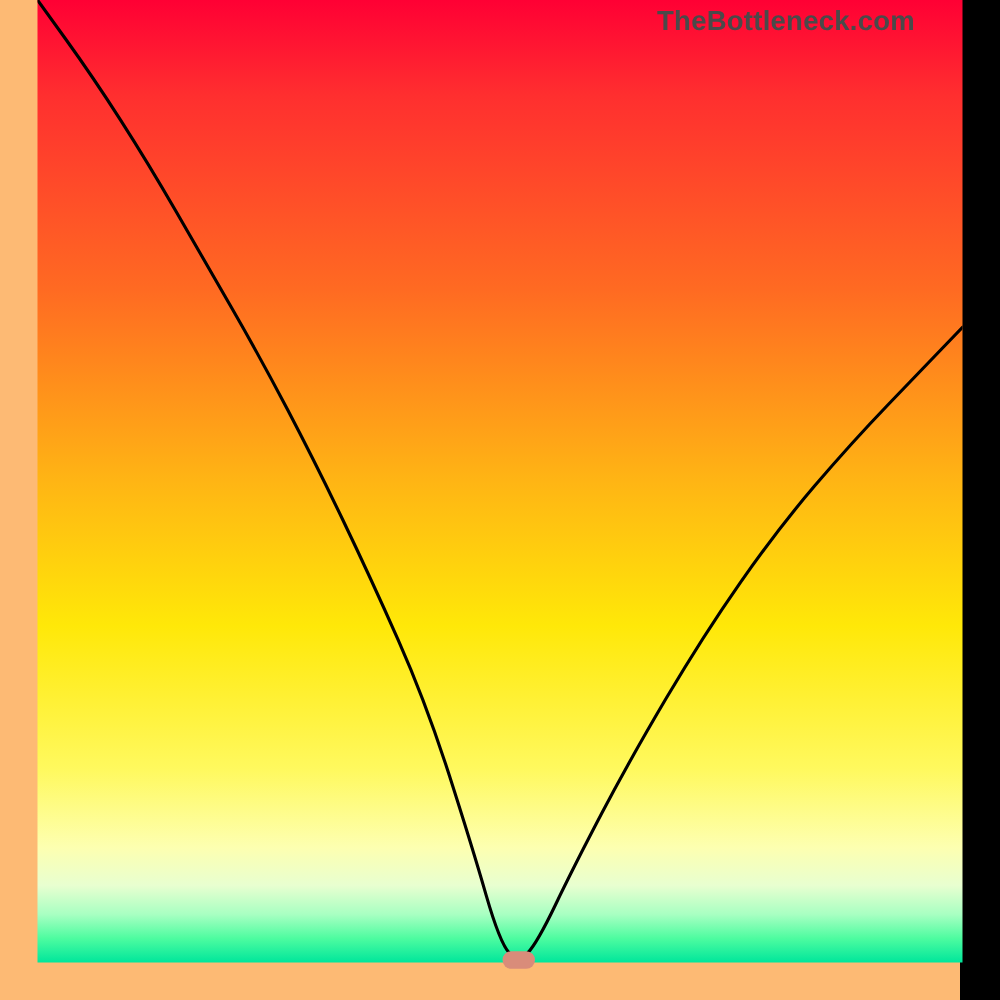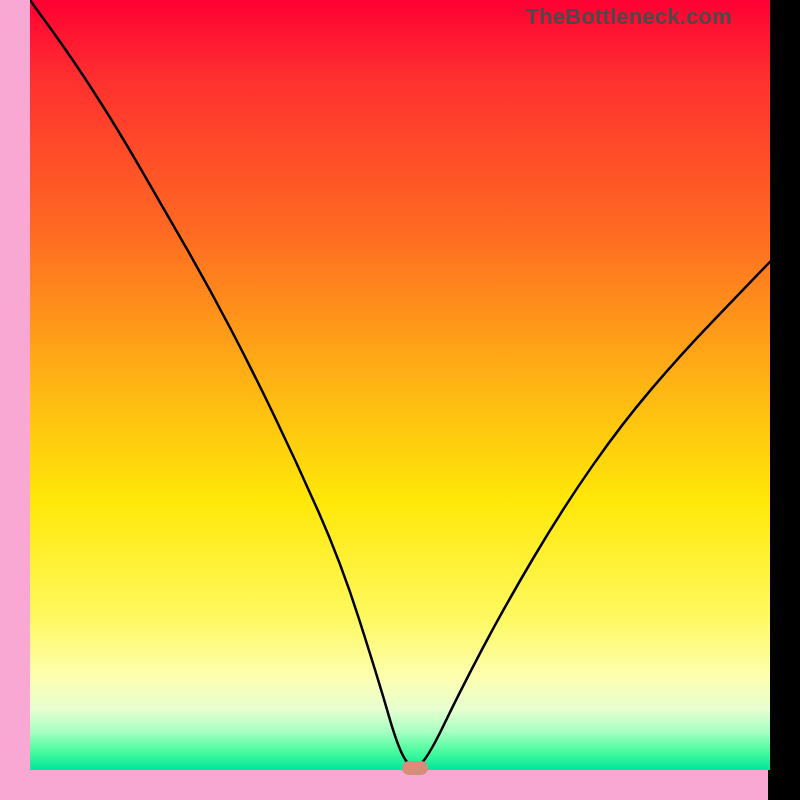--- a/index.html
+++ b/index.html
@@ -8,21 +8,21 @@
     width: 800px;
     height: 800px;
     background: #000;
     font-family: Arial, Helvetica, sans-serif;
     overflow: hidden;
   }
   .frame {
     position: relative;
     width: 768px;
     height: 800px;
-    background: #f9a8d4;
+    background: #fdba74;
   }
   .plot {
     position: absolute;
     left: 30px;
     top: 0;
     width: 740px;
     height: 770px;
     
     background: linear-gradient(
       to bottom,

